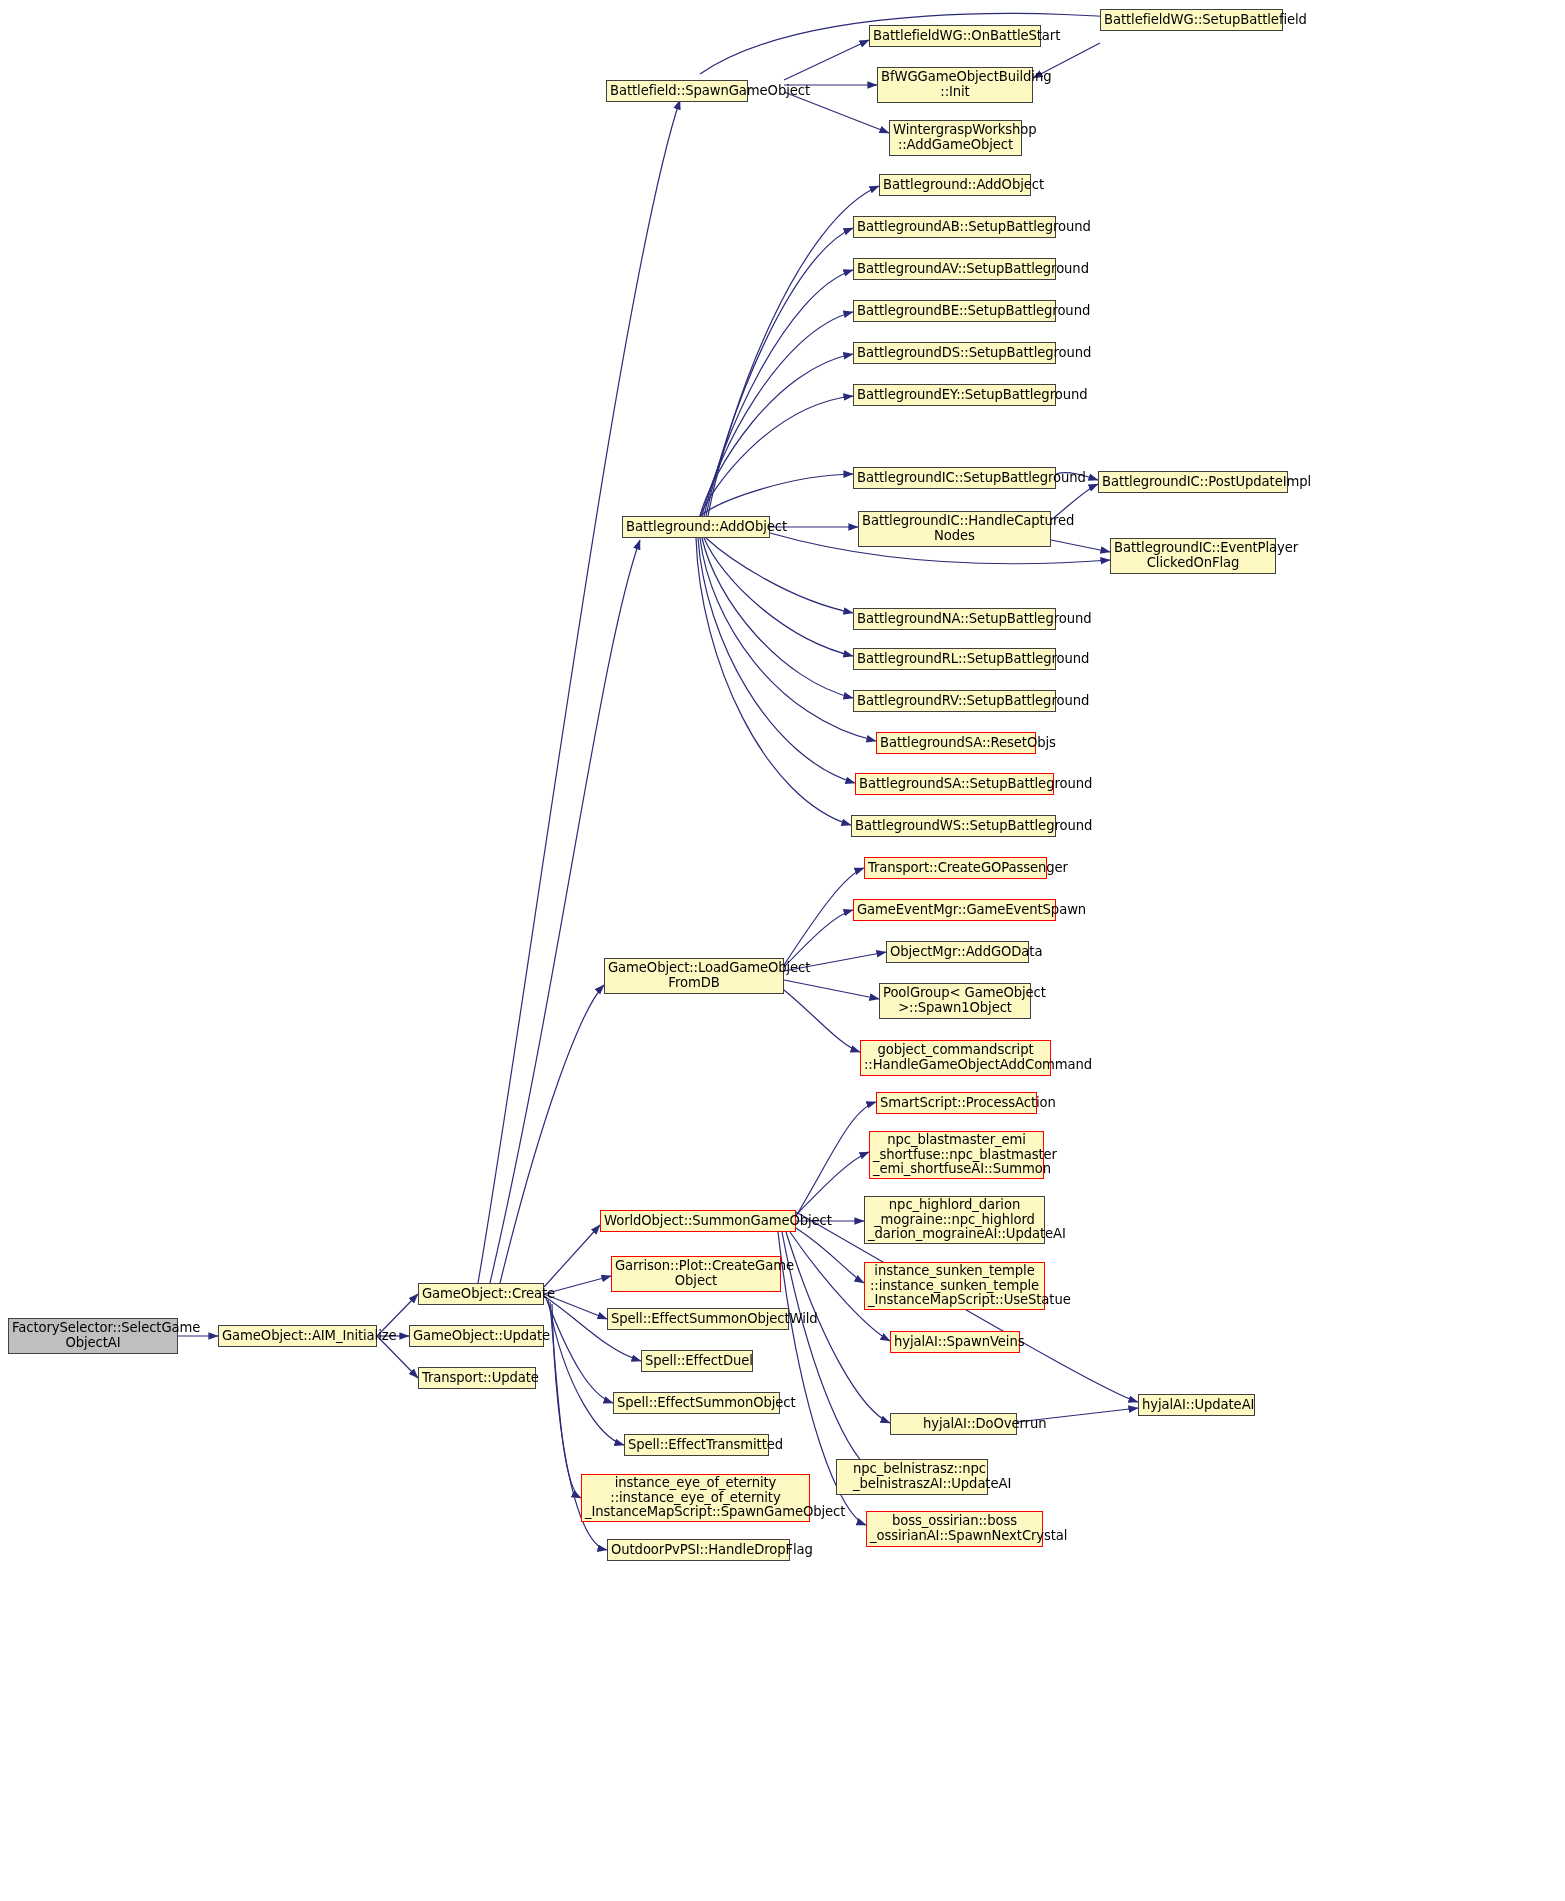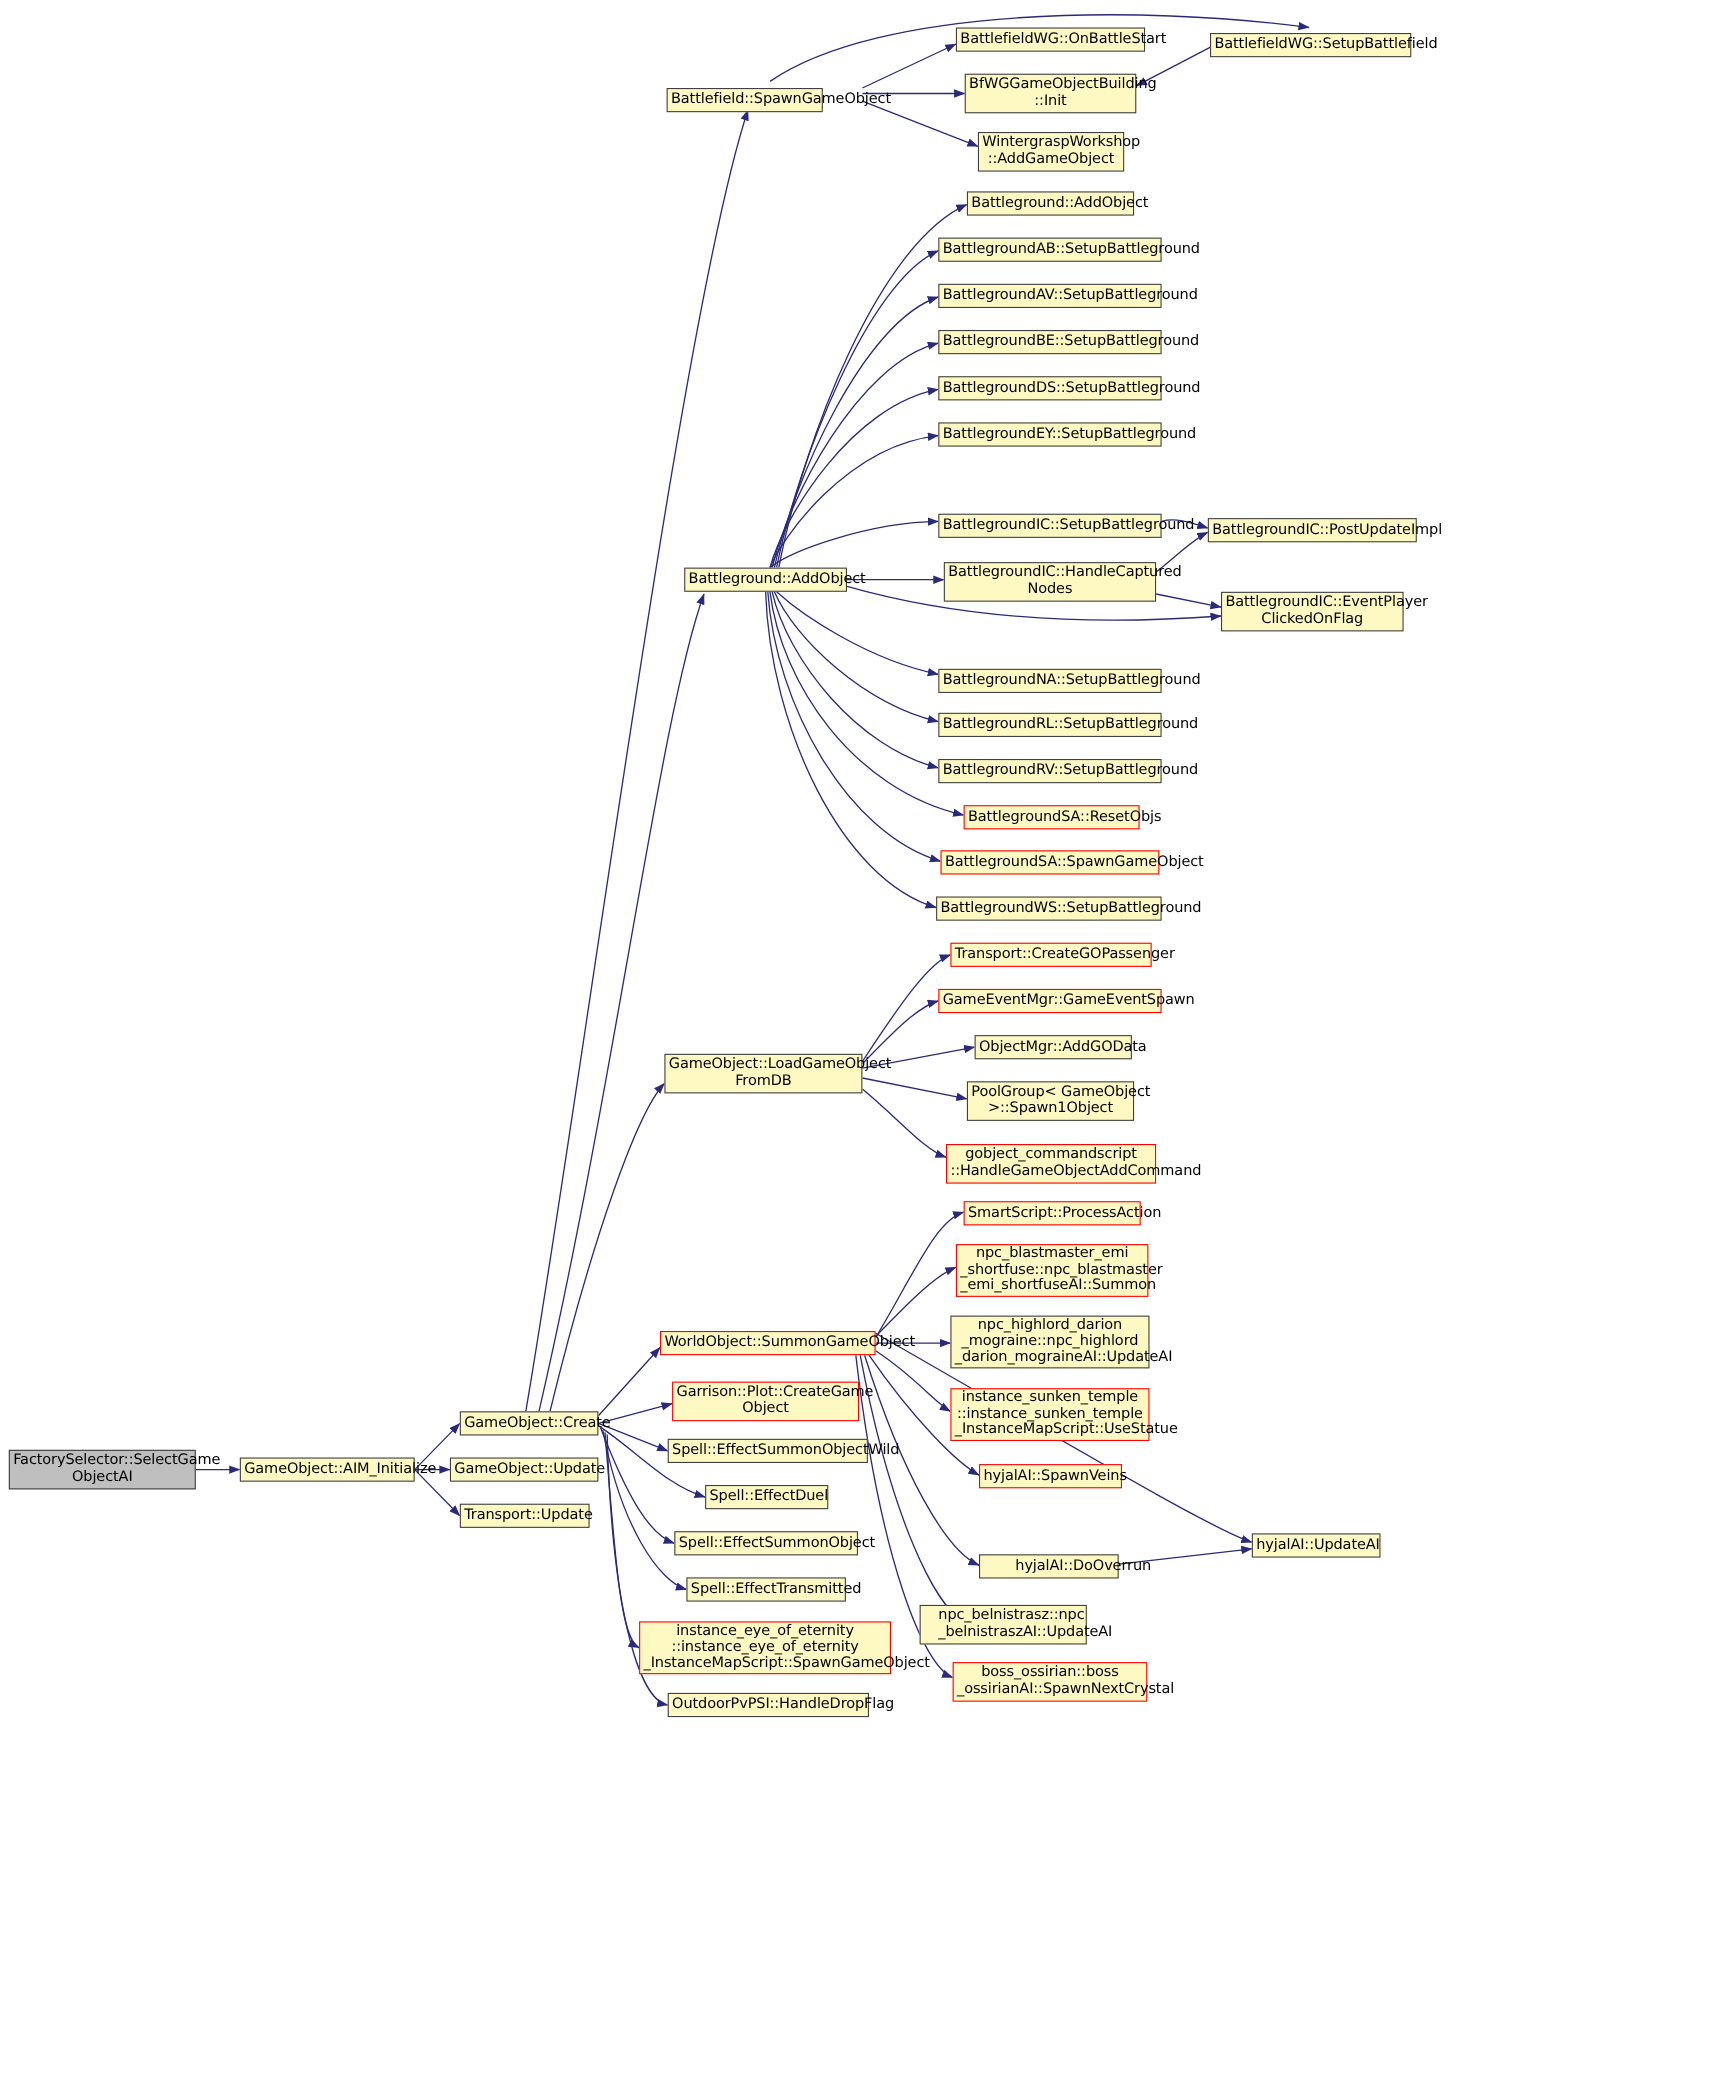--- a/index.html
+++ b/index.html
@@ -162,23 +162,23 @@
       <div class="node" style="left: 853px; top: 467px; width: 203px; height: 22px;"><span>BattlegroundIC::SetupBattleground</span></div>
       <div class="node" style="left: 1098px; top: 471px; width: 190px; height: 22px;"><span>BattlegroundIC::PostUpdateImpl</span></div>
       <div class="node" style="left: 858px; top: 511px; width: 193px; height: 36px;"><span>BattlegroundIC::HandleCaptured
 Nodes</span></div>
       <div class="node" style="left: 1110px; top: 538px; width: 166px; height: 36px;"><span>BattlegroundIC::EventPlayer
 ClickedOnFlag</span></div>
       <div class="node" style="left: 853px; top: 608px; width: 203px; height: 22px;"><span>BattlegroundNA::SetupBattleground</span></div>
       <div class="node" style="left: 853px; top: 648px; width: 203px; height: 22px;"><span>BattlegroundRL::SetupBattleground</span></div>
       <div class="node" style="left: 853px; top: 690px; width: 203px; height: 22px;"><span>BattlegroundRV::SetupBattleground</span></div>
       <div class="node red" style="left: 876px; top: 732px; width: 160px; height: 22px;"><span>BattlegroundSA::ResetObjs</span></div>
-      <div class="node red" style="left: 855px; top: 773px; width: 199px; height: 22px;"><span>BattlegroundSA::SpawnGameObject</span></div>
+      <div class="node red" style="left: 855px; top: 773px; width: 199px; height: 22px;"><span>BattlegroundSA::SetupBattleground</span></div>
       <div class="node" style="left: 851px; top: 815px; width: 205px; height: 22px;"><span>BattlegroundWS::SetupBattleground</span></div>
       <div class="node" style="left: 606px; top: 80px; width: 142px; height: 22px;"><span>Battlefield::SpawnGameObject</span></div>
       <div class="node" style="left: 869px; top: 25px; width: 172px; height: 22px;"><span>BattlefieldWG::OnBattleStart</span></div>
       <div class="node" style="left: 877px; top: 67px; width: 156px; height: 36px;"><span>BfWGGameObjectBuilding
 ::Init</span></div>
       <div class="node" style="left: 889px; top: 120px; width: 133px; height: 36px;"><span>WintergraspWorkshop
 ::AddGameObject</span></div>
-      <div class="node" style="left: 1100px; top: 30px; width: 183px; height: 22px;"><span>BattlefieldWG::SetupBattlefield</span></div>
+      <div class="node" style="left: 1100px; top: 9px; width: 183px; height: 22px;"><span>BattlefieldWG::SetupBattlefield</span></div>
     </div>
 </div>
 
 </body></html>

